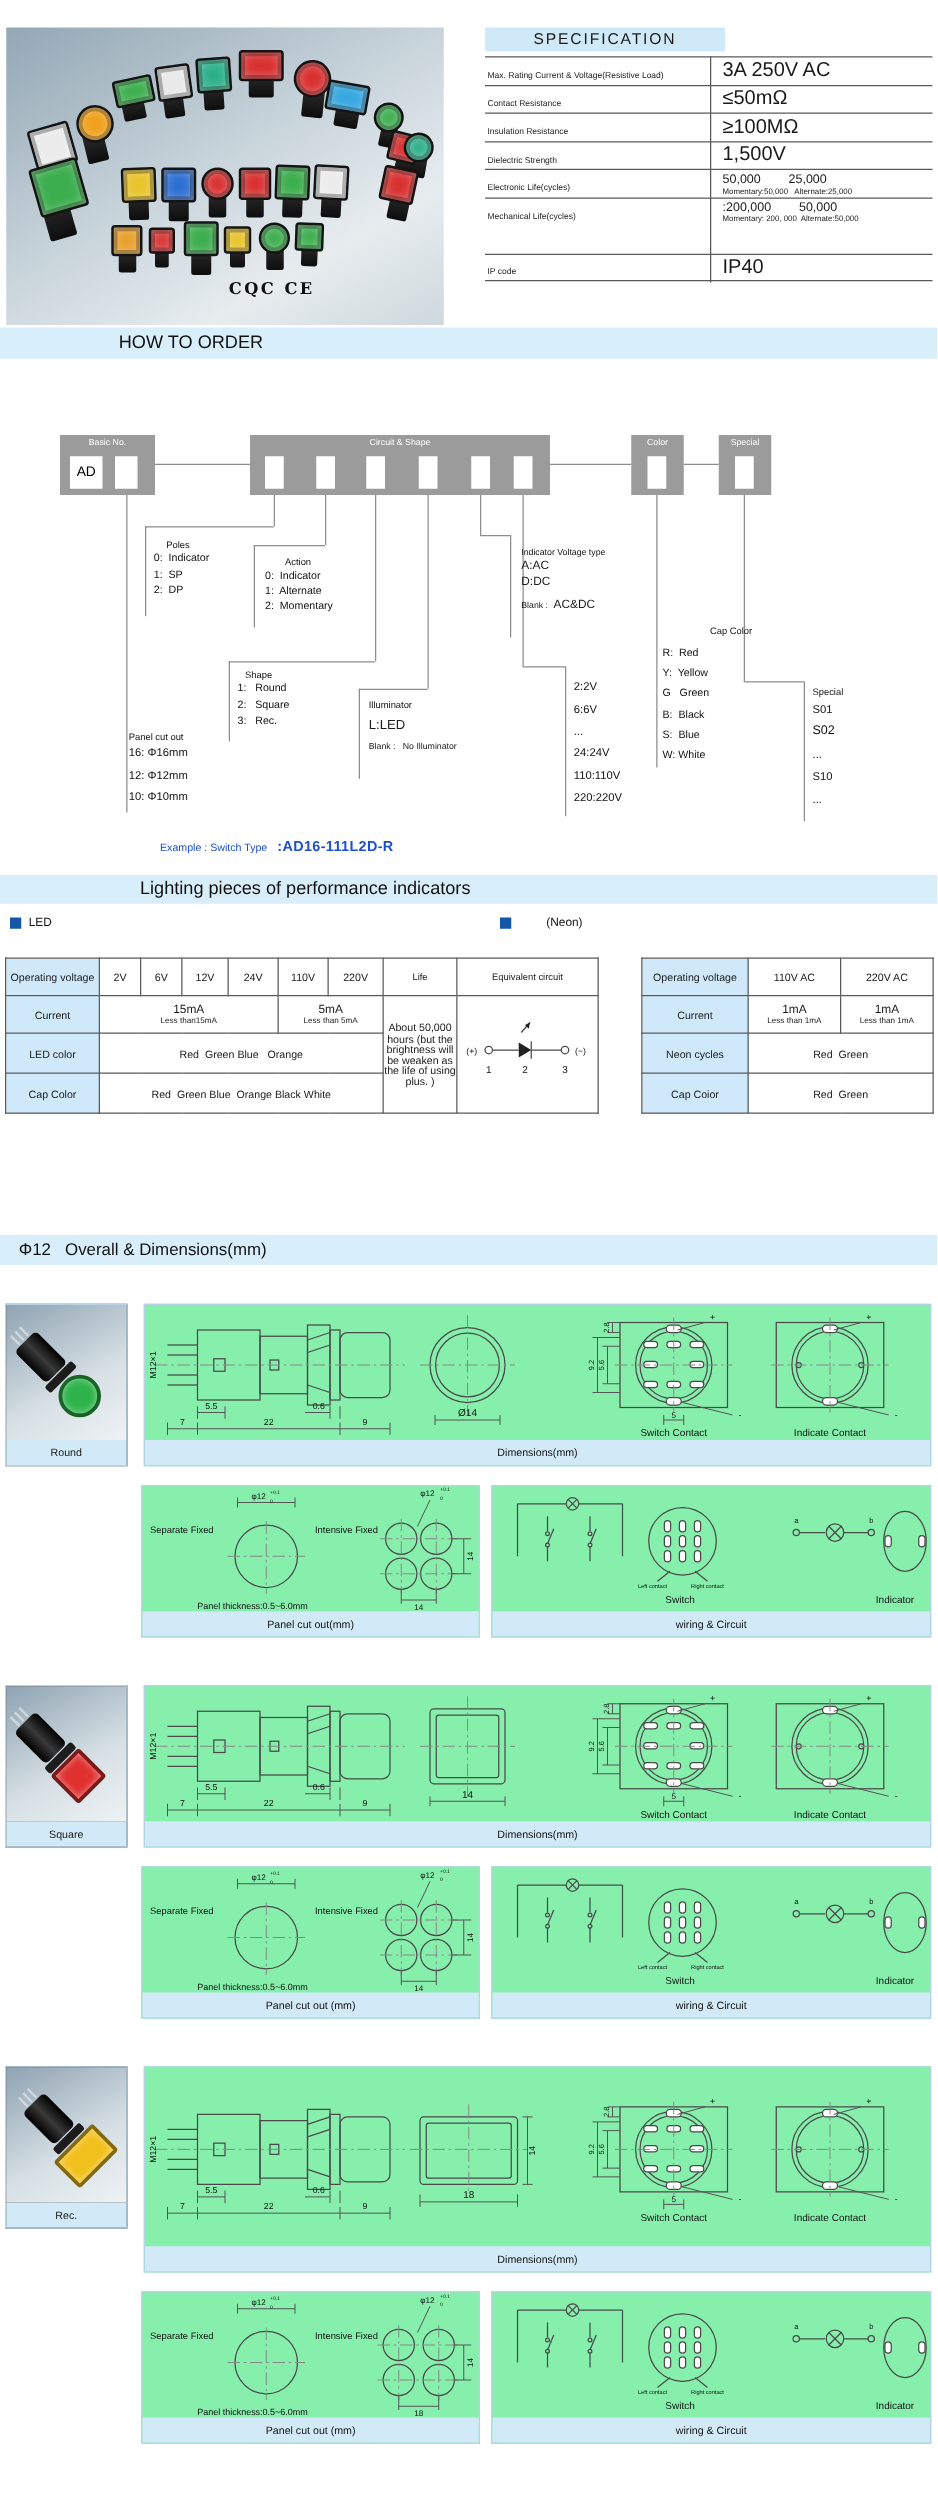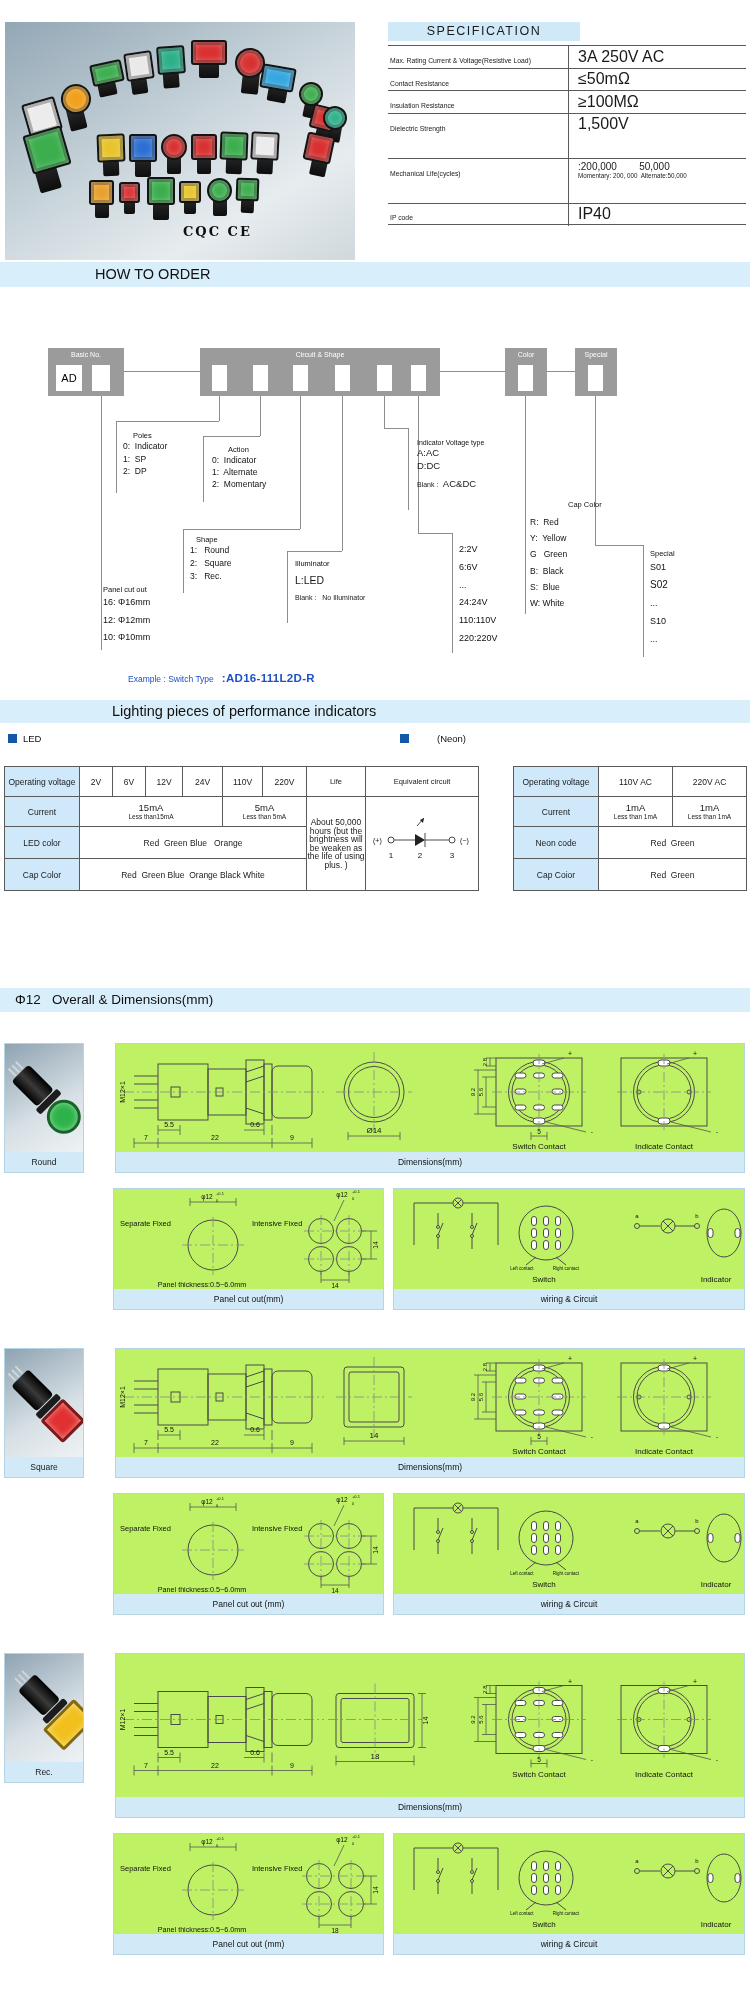--- a/index.html
+++ b/index.html
@@ -35,23 +35,23 @@
 .exc{font-size:11.5px;font-weight:600;letter-spacing:.3px}
 .lh{position:absolute;display:flex;align-items:center;font-size:9.5px;color:#111}
 .sqi{width:9px;height:9px;background:#1457a8;display:inline-block}
 table.dt{position:absolute;border-collapse:collapse;table-layout:fixed;background:#fff}
 table.dt td{border:1px solid #5a5a5a;text-align:center;vertical-align:middle;font-size:8.5px;padding:0}
 td.hd{background:#cfe9fa;font-size:7.2px}
 td.vh{font-size:9px}
 .cm{font-size:9.5px;line-height:11px}
 .cs{font-size:6.5px;line-height:8px}
 td.lifetd{font-size:6.8px;line-height:8.5px;text-align:left;padding:2px 3px;vertical-align:middle}
-.dpanel{position:absolute;border:1px solid #b5d4e4;background:#bef264}
+.dpanel{position:absolute;border:1px solid #b5d4e4;background:#86efac}
 .strip{position:absolute;left:0;bottom:0;width:100%;height:20px;background:#d2eaf7;text-align:center;line-height:20px;font-size:8.5px;color:#111}
-.thumb{position:absolute;width:80px;border:1px solid #b5d4e4;background:#404040}
+.thumb{position:absolute;width:98px;border:1px solid #b5d4e4;background:#404040}
 .thumb-img{position:relative;height:108px;background:linear-gradient(150deg,#8fa3b2,#d7e0e5 60%,#eef2f4);overflow:hidden}
 .tbtn{position:absolute;left:22px;top:8px;display:flex;flex-direction:column;align-items:center;transform:rotate(-45deg)}
 .tpins{display:flex;gap:3px;margin-bottom:1px}
 .tpins i{width:2px;height:10px;background:#cfd6da;display:block}
 .tbody{width:24px;height:36px;background:linear-gradient(90deg,#000,#3a3a3a 50%,#000);border-radius:4px}
 .tcollar{width:30px;height:7px;background:#1c1c1c;border-radius:2px;margin:1px 0}
 .tcap{border:3px solid rgba(0,0,0,.45);box-shadow:inset 0 0 6px rgba(255,255,255,.5)}
 .tcap.round{width:34px;height:34px;border-radius:50%}
 .tcap.square{width:32px;height:32px;border-radius:3px}
 .tcap.rec{width:44px;height:30px;border-radius:3px}
@@ -138,20 +138,25 @@
     <div class="sl">Contact  Resistance</div>
     <div class="sv">≤50mΩ</div>
   </div>
   <div class="srow" style="top:45px">
     <div class="sl">Insulation  Resistance</div>
     <div class="sv">≥100MΩ</div>
   </div>
   <div class="srow" style="top:67.5px">
     <div class="sl">Dielectric  Strength</div>
     <div class="sv">1,500V</div>
+  </div>
+  <div class="srow" style="top:90px">
+    <div class="sl">Electronic   Life(cycles)</div>
+    <div class="svt">50,000        25,000</div>
+    <div class="sst">Momentary:50,000   Alternate:25,000</div>
   </div>
   <div class="srow" style="top:112.5px">
     <div class="sl">Mechanical Life(cycles)</div>
     <div class="svt">:200,000        50,000</div>
     <div class="sst">Momentary: 200, 000  Alternate:50,000</div>
   </div>
   <div class="srow" style="top:157.5px;border-bottom:1px solid #5a5a5a">
     <div class="sl">IP code</div>
     <div class="sv">IP40</div>
   </div>
@@ -369,21 +374,21 @@
     <td>
           <div class="cm">1mA</div>
           <div class="cs">Less than 1mA</div>
         </td>
     <td>
           <div class="cm">1mA</div>
           <div class="cs">Less than 1mA</div>
         </td>
   </tr>
   <tr style="height:32px">
-    <td class="hd">Neon code</td>
+    <td class="hd">Neon cycles</td>
     <td colspan="2" style="white-space:pre">Red  Green</td>
   </tr>
   <tr style="height:32px">
     <td class="hd">Cap Coior</td>
     <td colspan="2" style="white-space:pre">Red  Green</td>
   </tr>
 </tbody>
   </table>
 
 <div class="bar" style="top:988px;height:24px">

